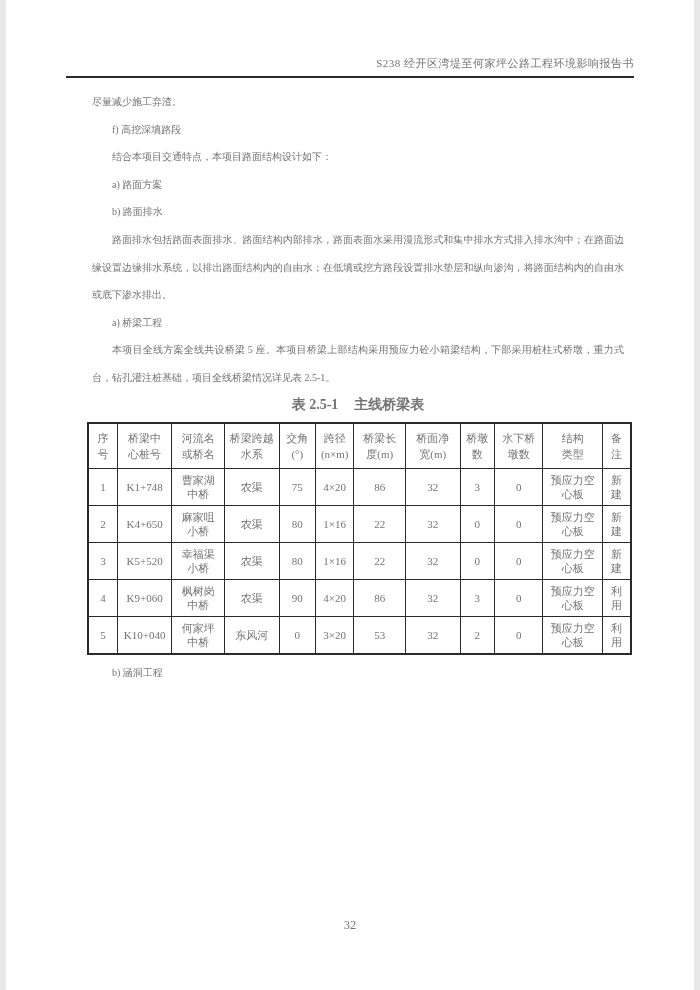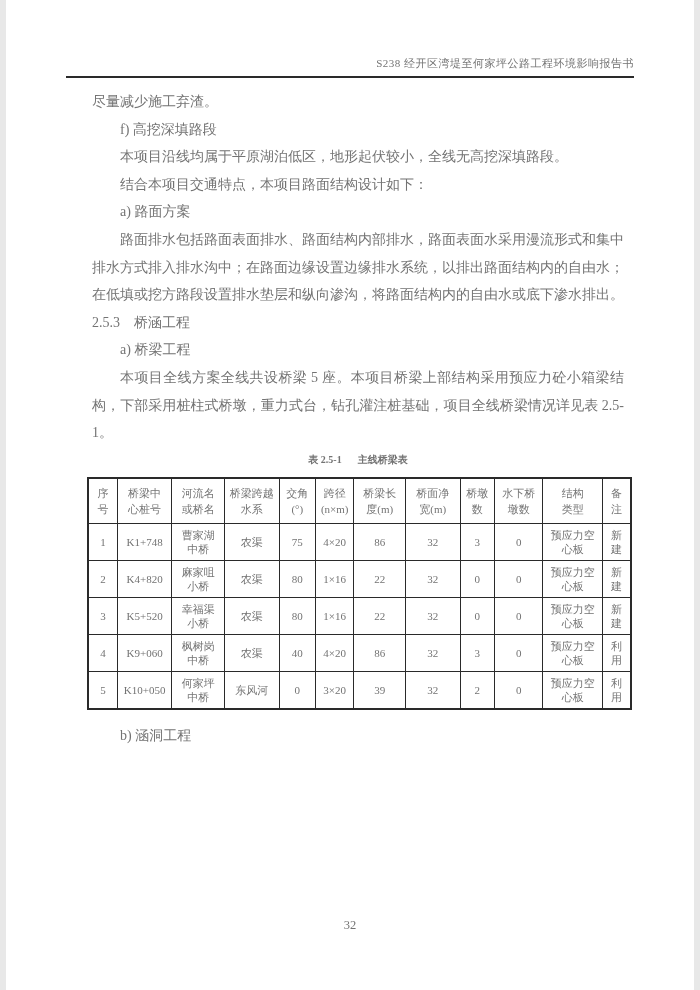--- a/index.html
+++ b/index.html
@@ -19,32 +19,32 @@
     letter-spacing:0.5px;
     padding-bottom:5px;
     border-bottom:2px solid #2a2a2a;
   }
   .document-body {
     margin:10px 82px 0 86px;
     width:532px;
   }
   .document-body p {
     margin:0;
-    font-size:14px;
+    font-size:10px;
     line-height:27.6px;
     text-align:justify;
   }
   .document-body p.indent { text-indent:2em; }
   .document-body p.heading { text-indent:0; }
   .table-caption {
     display:flex;
     justify-content:center;
     gap:16px;
     font-weight:bold;
-    font-size:10px;
+    font-size:14px;
     margin:3px 0 7px 0;
     line-height:20px;
   }
   table.bridge-table {
     border-collapse:collapse;
     table-layout:fixed;
     width:545px;
     margin:0 auto 0 -5px;
     border:2px solid #2a2a2a;
     font-size:11px;
@@ -53,21 +53,21 @@
     border:1px solid #2a2a2a;
     text-align:center;
     vertical-align:middle;
     font-weight:normal;
     white-space:pre-line;
     line-height:14px;
     padding:1px 2px;
   }
   table.bridge-table thead th { height:42px; line-height:16px; }
   table.bridge-table tbody td { height:34px; }
-  .after-table { margin-top:12px; }
+  .after-table { margin-top:4px; }
   .page-number {
     position:absolute;
     left:0; right:0;
     top:918px;
     text-align:center;
     font-size:12.5px;
   }
 </style>
 </head>
 <body>
@@ -76,25 +76,24 @@
 
   <div class="running-header">
     <span>S238 经开区湾堤至何家坪公路工程环境影响报告书</span>
   </div>
 
   <div class="document-body">
 
     <div>
         <p class="">尽量减少施工弃渣。</p>
         <p class="indent">f) 高挖深填路段</p>
-        <p class="indent">本项目沿线均属于平原湖泊低区，地形起伏较小，全线无高挖深填路段。</p>
         <p class="indent">结合本项目交通特点，本项目路面结构设计如下：</p>
         <p class="indent">a) 路面方案</p>
+        <p class="indent">b) 路面排水</p>
         <p class="indent">路面排水包括路面表面排水、路面结构内部排水，路面表面水采用漫流形式和集中排水方式排入排水沟中；在路面边缘设置边缘排水系统，以排出路面结构内的自由水；在低填或挖方路段设置排水垫层和纵向渗沟，将路面结构内的自由水或底下渗水排出。</p>
-        <p class="heading">2.5.3　桥涵工程</p>
         <p class="indent">a) 桥梁工程</p>
         <p class="indent">本项目全线方案全线共设桥梁 5 座。本项目桥梁上部结构采用预应力砼小箱梁结构，下部采用桩柱式桥墩，重力式台，钻孔灌注桩基础，项目全线桥梁情况详见表 2.5-1。</p>
       </div>
 
     <div class="table-caption">
       <span>表 2.5-1</span>
       <span>主线桥梁表</span>
     </div>
 
     <table class="bridge-table">
@@ -153,21 +152,21 @@
             <td>32</td>
             <td>3</td>
             <td>0</td>
             <td>预应力空
 心板</td>
             <td>新
 建</td>
           </tr>
           <tr>
             <td>2</td>
-            <td>K4+820</td>
+            <td>K4+650</td>
             <td>麻家咀
 小桥</td>
             <td>农渠</td>
             <td>80</td>
             <td>1×16</td>
             <td>22</td>
             <td>32</td>
             <td>0</td>
             <td>0</td>
             <td>预应力空
@@ -191,40 +190,40 @@
 心板</td>
             <td>新
 建</td>
           </tr>
           <tr>
             <td>4</td>
             <td>K9+060</td>
             <td>枫树岗
 中桥</td>
             <td>农渠</td>
-            <td>40</td>
+            <td>90</td>
             <td>4×20</td>
             <td>86</td>
             <td>32</td>
             <td>3</td>
             <td>0</td>
             <td>预应力空
 心板</td>
             <td>利
 用</td>
           </tr>
           <tr>
             <td>5</td>
-            <td>K10+050</td>
+            <td>K10+040</td>
             <td>何家坪
 中桥</td>
             <td>东风河</td>
             <td>0</td>
             <td>3×20</td>
-            <td>39</td>
+            <td>53</td>
             <td>32</td>
             <td>2</td>
             <td>0</td>
             <td>预应力空
 心板</td>
             <td>利
 用</td>
           </tr>
         </tbody>
     </table>

